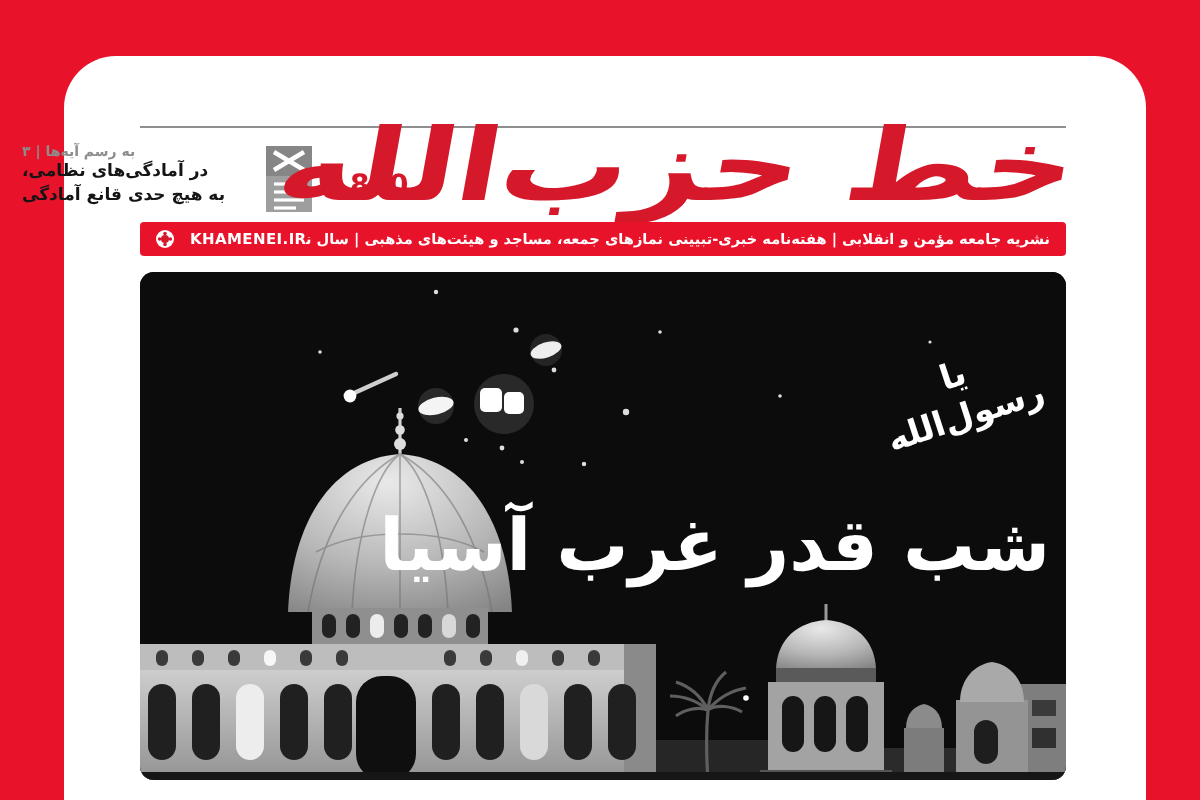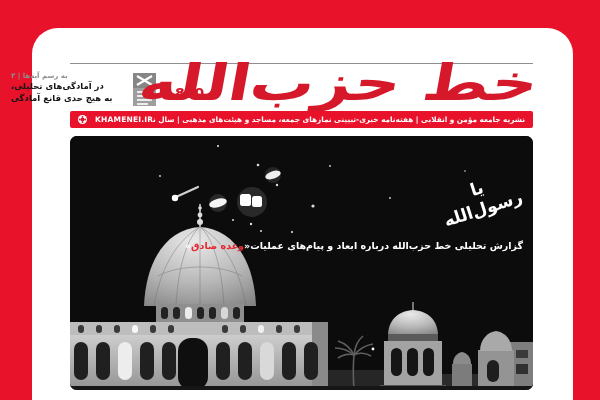--- a/index.html
+++ b/index.html
@@ -66,21 +66,21 @@
 </head>
 <body>
 
 <div class="card">
 
   <div class="masthead">
     <div class="rule"></div>
 
     <div class="tagline">
       <div class="ref">به رسم آیه‌ها | ۳</div>
-      <div class="q">در آمادگی‌های تحلیلی،</div>
+      <div class="q">در آمادگی‌های نظامی،</div>
       <div class="q">به هیچ حدی قانع آمادگی</div>
     </div>
 
     <div class="paper-icon">
       <svg viewBox="0 0 23 33" width="23" height="33">
         <rect x="0" y="0" width="23" height="33" fill="#9e9e9e"></rect>
         <rect x="0" y="0" width="23" height="15" fill="#868686"></rect>
         <path d="M4,3 L19,12 M19,3 L4,12" stroke="#ffffff" stroke-width="2.2" fill="none"></path>
         <line x1="4" y1="19" x2="19" y2="19" stroke="#ffffff" stroke-width="1.6"></line>
         <line x1="4" y1="23" x2="19" y2="23" stroke="#ffffff" stroke-width="1.6"></line>
@@ -244,17 +244,17 @@
           <rect x="234" y="206" width="14" height="38" rx="7"></rect>
         </g>
         <rect x="108" y="202" width="30" height="52" rx="13" fill="#0f0f0f"></rect>
       </g>
 
       <rect x="0" y="250" width="463" height="4" fill="#161616"></rect>
     </svg>
 
     <div class="calligraphy">یا رسول‌الله</div>
 
-    <div class="kicker"><span>گزارش تحلیلی خط حزب‌الله درباره ابعاد و پیام‌های عملیات</span><span>«</span><span class="hl">وعده صادق</span><span>»</span></div>
-
+
+    <div class="headline">شب قدر غرب آسیا</div>
   </div>
 
 </div>
 
 </body></html>

